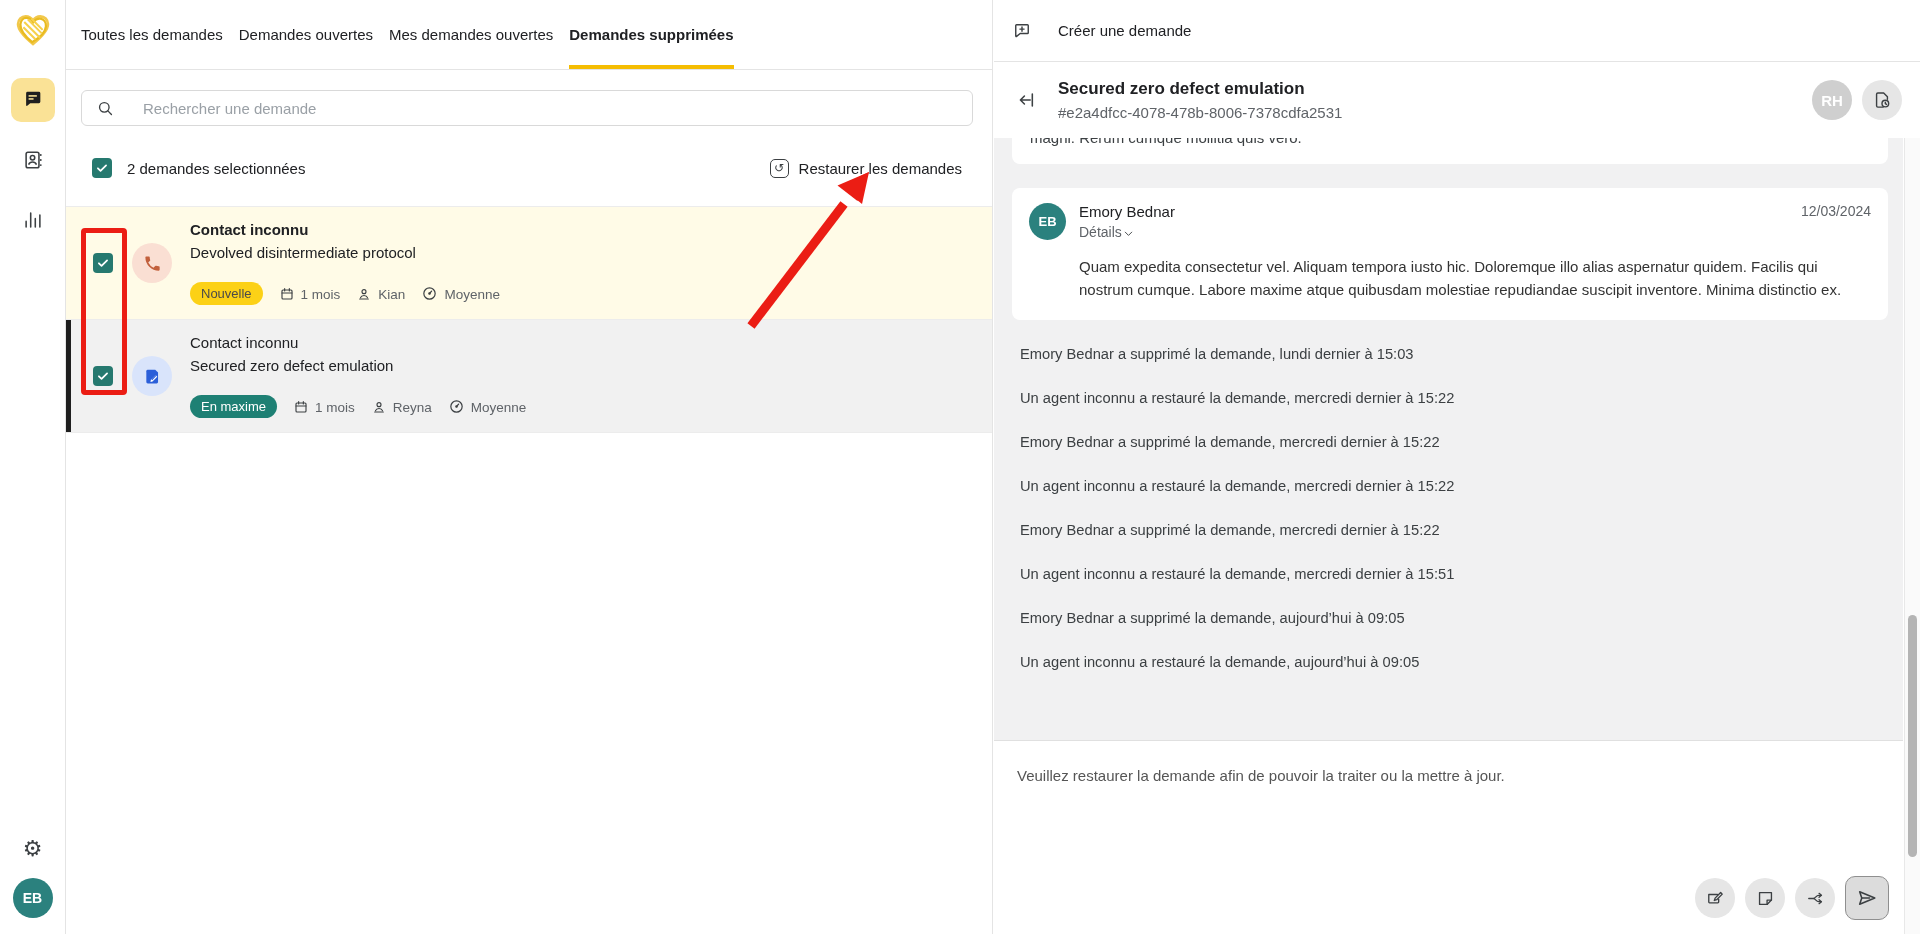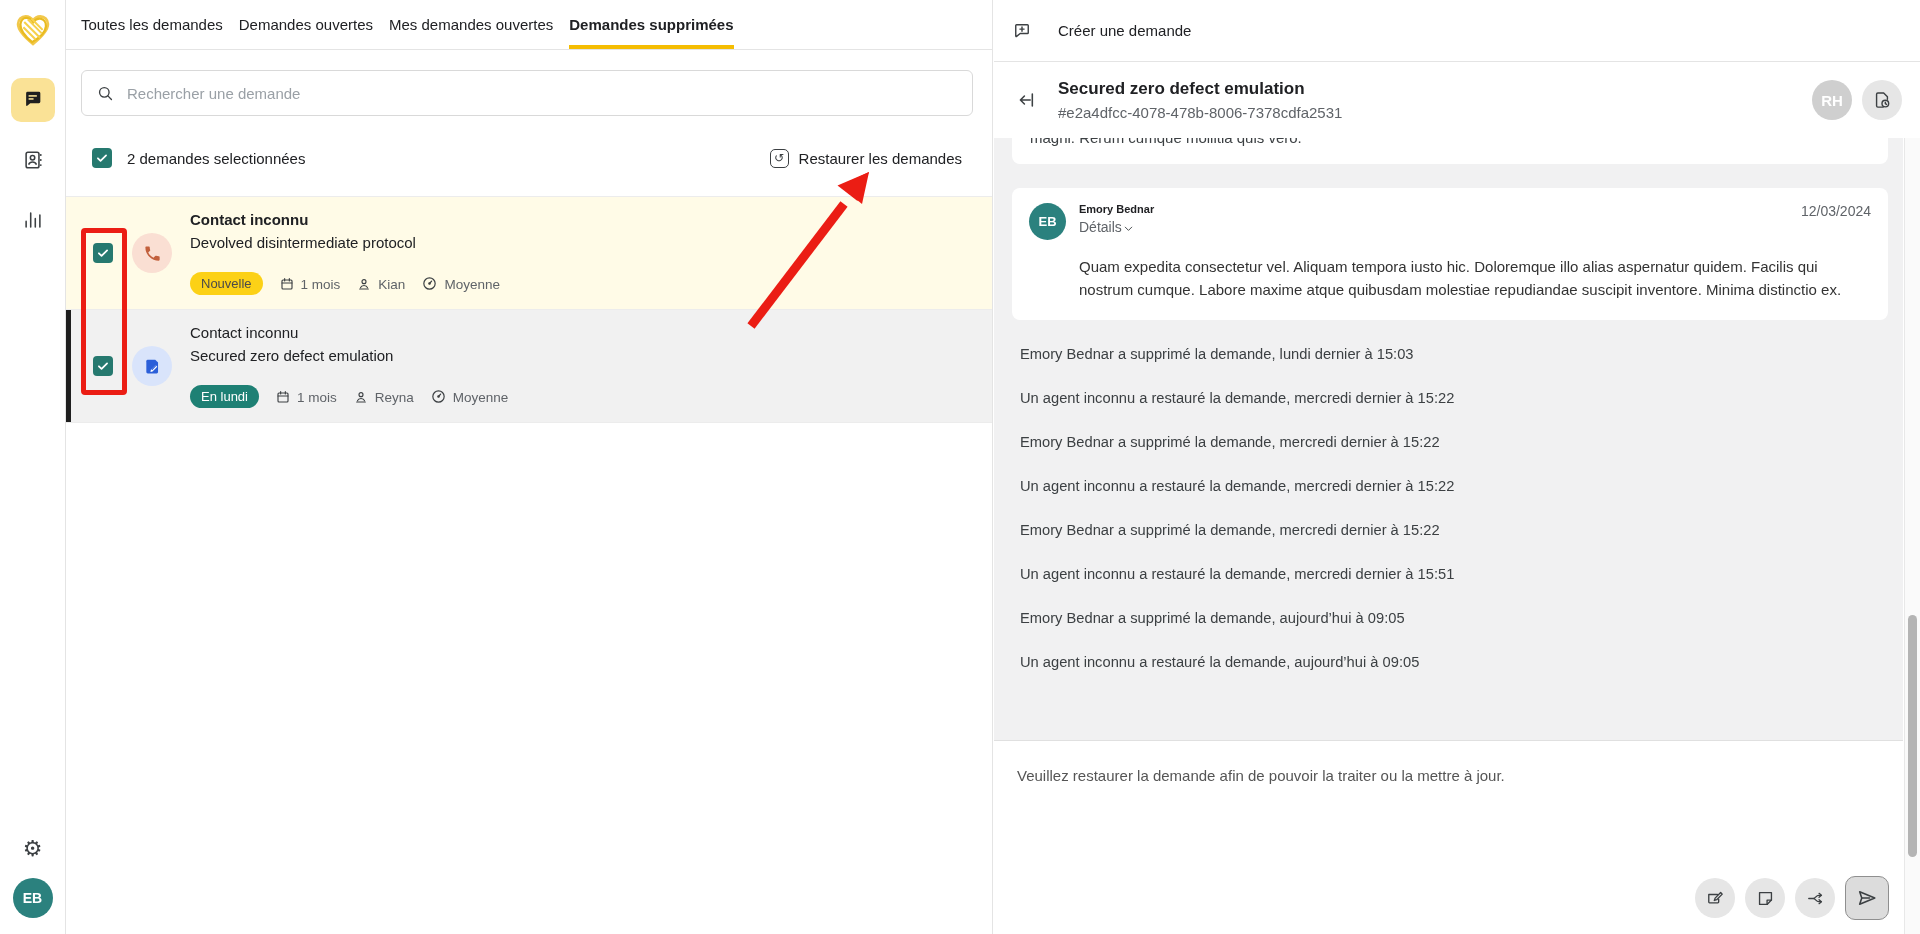--- a/index.html
+++ b/index.html
@@ -22,24 +22,24 @@
   .logo{width:46px;height:42px;margin-top:8px}
   .railnav{display:flex;flex-direction:column;gap:16px;margin-top:28px;align-items:center}
   .ric{width:44px;height:44px;border:none;background:transparent;border-radius:10px;display:flex;align-items:center;justify-content:center;cursor:pointer}
   .ric.active{background:var(--yellow-soft)}
   .railbottom{margin-top:auto;display:flex;flex-direction:column;align-items:center;gap:18px;padding-bottom:16px}
   .gearbtn{border:none;background:none;font-size:22px;color:#3C4043;cursor:pointer;line-height:1}
   .useravatar{width:40px;height:40px;border-radius:50%;background:var(--avatar-teal);color:#fff;font-weight:700;font-size:14px;display:flex;align-items:center;justify-content:center;cursor:pointer}
 
   
   .listpanel{position:absolute;left:66px;top:0;bottom:0;width:927px;background:#fff;border-right:1px solid var(--border)}
-  .tabs{display:flex;gap:16px;padding-left:15px;height:50px;border-bottom:1px solid var(--border)}
+  .tabs{display:flex;gap:16px;padding-left:15px;height:70px;border-bottom:1px solid var(--border)}
   .tab{display:flex;align-items:center;border-bottom:4px solid transparent;border-top:4px solid transparent;cursor:pointer;white-space:nowrap}
   .tab.active{border-bottom-color:var(--yellow);font-weight:700}
-  .searchbox{margin:20px 19px 0 15px;height:46px;border:1px solid #D9D9D9;border-radius:6px;display:flex;align-items:center;padding:0 14px;gap:12px}
+  .searchbox{margin:20px 19px 0 15px;height:36px;border:1px solid #D9D9D9;border-radius:6px;display:flex;align-items:center;padding:0 14px;gap:28px}
   .searchbox input{border:none;outline:none;flex:1;font-size:15px;font-family:inherit;color:var(--txt);background:transparent}
   .searchbox input::placeholder{color:#9AA0A6}
   .selbar{margin-top:17px;height:50px;display:flex;align-items:center;padding:0 30px 0 26px}
   .cb{width:20px;height:20px;border-radius:4px;background:var(--teal);display:inline-flex;align-items:center;justify-content:center;flex:none;cursor:pointer}
   .selbar .lbl{margin-left:15px}
   .restorebtn{margin-left:auto;display:flex;align-items:center;gap:10px;border:none;background:none;font-family:inherit;font-size:15px;color:var(--txt);cursor:pointer}
   .ricon{width:19px;height:19px;border:1.6px solid #3C4043;border-radius:5px;display:flex;align-items:center;justify-content:center;font-size:12px;line-height:1;color:#3C4043}
   .rows{margin-top:13px;border-top:1px solid var(--rowborder)}
   .row{position:relative;display:flex;align-items:center;padding-left:27px;border-bottom:1px solid var(--rowborder);cursor:pointer}
   .row1{background:var(--row1);min-height:112px}
@@ -69,21 +69,21 @@
   .dheadright{margin-left:auto;display:flex;gap:10px;align-items:flex-end}
   .agav{width:40px;height:40px;border-radius:50%;background:#CFCFCF;color:#fff;font-weight:700;font-size:15px;display:flex;align-items:center;justify-content:center}
   .histbtn{width:40px;height:40px;border-radius:50%;background:#E6E6E6;border:none;display:flex;align-items:center;justify-content:center;cursor:pointer}
   .convo{position:absolute;top:138px;left:0;right:17px;height:603px;background:var(--convo);border-bottom:1px solid #E0E0E0;padding:0 15px 0 18px;overflow:hidden}
   .clipcard{background:#fff;border-radius:0 0 8px 8px;height:26px;overflow:hidden;padding:0 18px}
   .clipcard span{display:block;margin-top:-9px;font-size:15px;color:#3C4043}
   .msgcard{background:#fff;border-radius:8px;margin-top:24px;padding:15px 17px 18px}
   .msghead{display:flex;gap:13px}
   .msgav{width:37px;height:37px;border-radius:50%;background:var(--avatar-teal);color:#fff;font-size:13px;font-weight:700;display:flex;align-items:center;justify-content:center;flex:none}
   .msgwho{display:flex;flex-direction:column;gap:4px}
-  .msgauthor{font-weight:700;font-size:11px}
+  .msgauthor{font-weight:400;font-size:15px}
   .details{display:flex;align-items:flex-end;color:var(--gray);font-size:14px;border:none;background:none;font-family:inherit;cursor:pointer;padding:0}
   .msgdate{margin-left:auto;color:var(--gray);font-size:14px}
   .msgbody{margin:15px 0 0 50px;font-size:15px;line-height:1.55;color:#333;max-width:790px}
   .events{margin:26px 0 0 8px;display:flex;flex-direction:column;gap:28px}
   .event{font-size:14.7px;color:var(--event)}
   .dfooter{position:absolute;top:741px;left:0;right:17px;bottom:0;background:#fff;padding:26px 0 0 23px}
   .notice{font-size:15px;color:#555}
   .actionbar{position:absolute;right:14px;bottom:14px;display:flex;gap:10px;align-items:center}
   .cbtn{width:40px;height:40px;border-radius:50%;background:#E6E6E6;border:none;display:flex;align-items:center;justify-content:center;cursor:pointer}
   .sendbtn{width:44px;height:44px;border-radius:10px;background:#DCDCDC;border:1px solid #8F8F8F;display:flex;align-items:center;justify-content:center;cursor:pointer}
@@ -222,21 +222,21 @@
           <svg viewBox="0 0 24 24" width="19" height="19">
             <path d="M6 3.5h9.5L19 7v12a1.8 1.8 0 0 1-1.8 1.8H6A1.8 1.8 0 0 1 4.2 19V5.3A1.8 1.8 0 0 1 6 3.5z" fill="#2B5FD9"></path>
             <path d="M10 16.2l6-6 2 2-6 6-2.6.6z" fill="#fff"></path>
             <path d="M10.6 15.6l5.4-5.4 1 1-5.4 5.4z" fill="#2B5FD9"></path>
           </svg>
         </span>
         <div class="rcontent">
           <div class="rcontact">Contact inconnu</div>
           <div class="rsubject">Secured zero defect emulation</div>
           <div class="rmeta">
-            <span class="pill pill-t">En lundi</span>
+            <span class="pill pill-t">En maxime</span>
             <span class="mi">
               <svg viewBox="0 0 24 24" width="16" height="16" class="sic" stroke="#5F6368">
                   <rect x="4.5" y="6" width="15" height="13.5" rx="1.5"></rect>
                   <path d="M8.5 4v3.5M15.5 4v3.5M4.5 10.5h15"></path>
                 </svg>
               <em>1 mois</em>
             </span>
             <span class="mi">
               <svg viewBox="0 0 24 24" width="16" height="16" class="sic" stroke="#5F6368">
                   <circle cx="12" cy="8.5" r="3"></circle>

